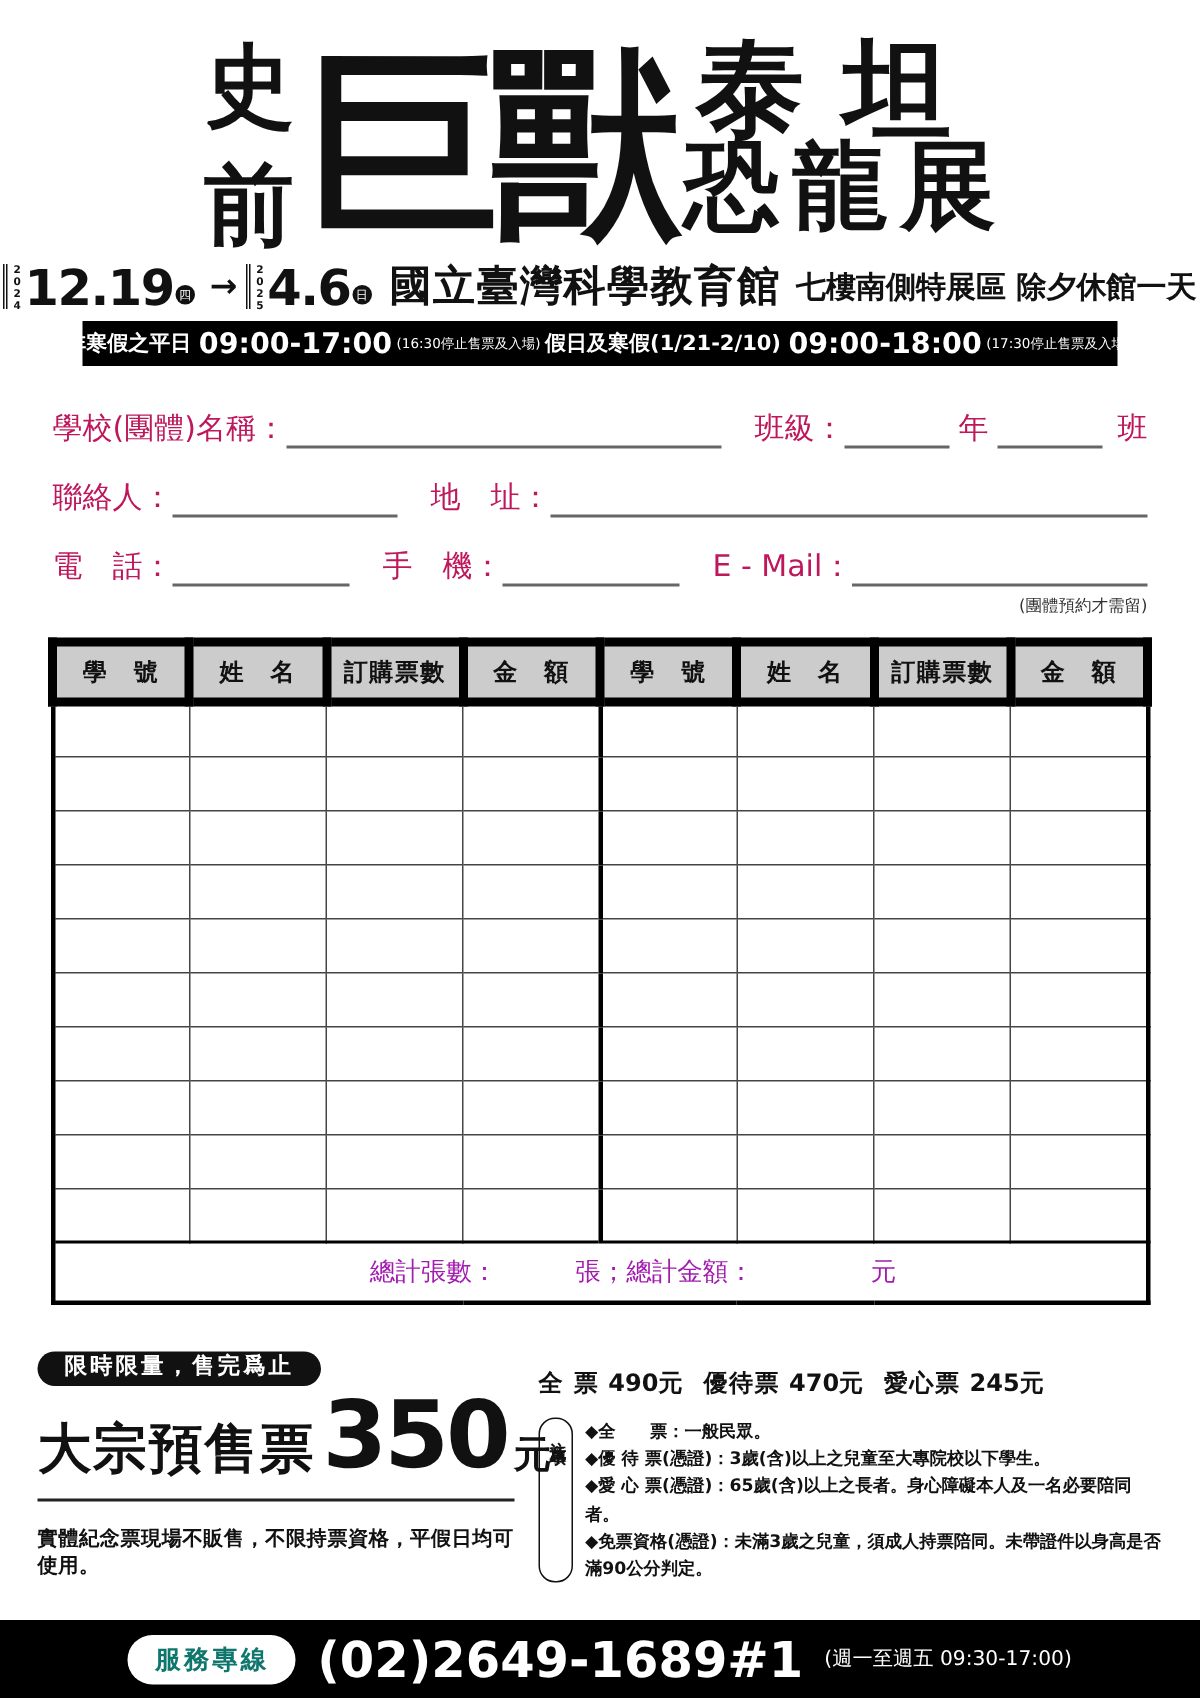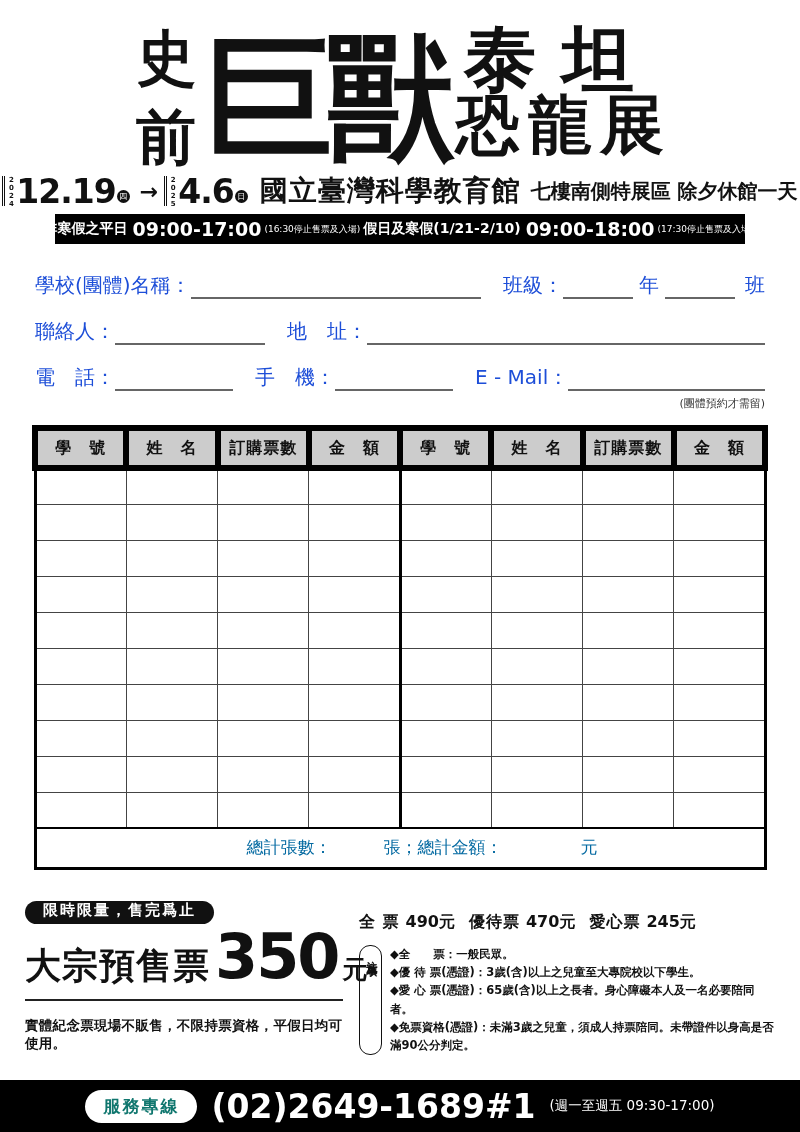--- a/index.html
+++ b/index.html
@@ -32,35 +32,35 @@
   
   .hours-bar { background:#000; color:#fff; height:30px; margin:4px 55px 0 55px;
                display:flex; align-items:center; justify-content:center; white-space:nowrap; }
   .hb-label { font-size:14px; font-weight:bold; margin-right:5px; }
   .hb-time { font-size:19px; font-weight:900; margin-right:3px; }
   .hb-note { font-size:9px; margin-right:3px; }
   .hb-gap { width:22px; }
 
   
   .form-section { margin:28px 35px 0; }
-  .form-row { display:flex; align-items:flex-end; font-size:20px; color:#1d4ed8; margin-bottom:19px; white-space:nowrap; }
+  .form-row { display:flex; align-items:flex-end; font-size:20px; color:#be185d; margin-bottom:19px; white-space:nowrap; }
   .blank { border-bottom:2px solid #666; height:24px; }
   .flex1 { flex:1; }
   .w70 { width:70px; } .w120 { width:118px; } .w150 { width:150px; }
   .ml { margin-left:22px; } .mls { margin-left:10px; } .mx { margin:0 6px; }
   .form-note { text-align:right; font-size:11px; color:#333; margin-top:-14px; }
 
   
   .order-title { text-align:center; font-size:27px; font-weight:900; letter-spacing:10px; text-indent:10px; margin-top:22px; }
   .order-table { width:736px; margin:14px auto 0; border-collapse:collapse; table-layout:fixed; border:3px solid #000; }
   .order-table th { background:#ccc; font-size:16px; font-weight:bold; height:40px; border:6px solid #000000; letter-spacing:1px; }
   .order-table td.cell { height:36px; border:1px solid #444; }
   .mid-border { border-left:3px solid #000 !important; }
   .order-table tfoot td { border-top:2px solid #000; height:40px; }
-  .total-line { display:flex; justify-content:center; font-size:17px; color:#0369a1;padding-left:44px; }
+  .total-line { display:flex; justify-content:center; font-size:17px; color:#a21caf;padding-left:44px; }
   .total-line .sp1 { margin-right:52px; } .total-line .sp2 { margin-right:78px; }
 
   
   .bottom { display:flex; margin:30px 25px 0 25px; }
   .b-left { width:318px; flex:none; }
   .badge { display:inline-block; background:#111; color:#fff; font-size:15px; font-weight:bold;
            padding:0 18px 4px; border-radius:15px; letter-spacing:2px; }
   .presale-line { display:flex; align-items:baseline; margin-top:2px; white-space:nowrap; }
   .presale-name { font-size:36px; font-weight:900; letter-spacing:1px; }
   .presale-price { font-size:62px; font-weight:900; line-height:1; letter-spacing:-2px; margin-left:5px; }

